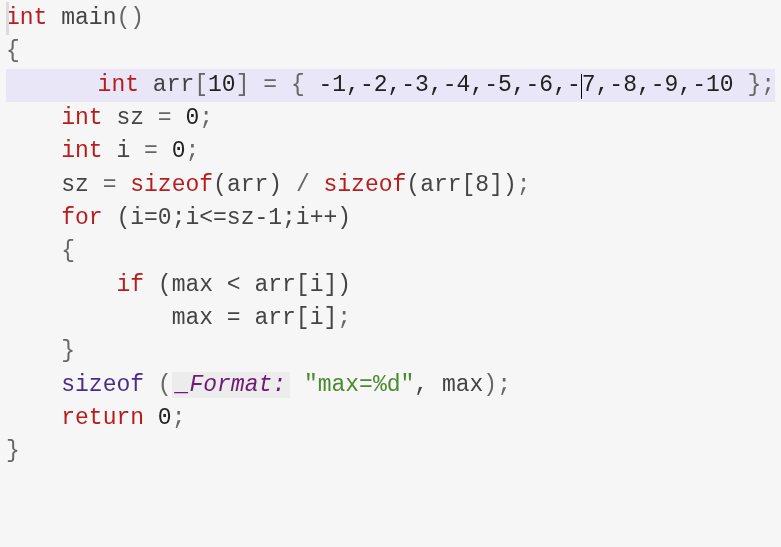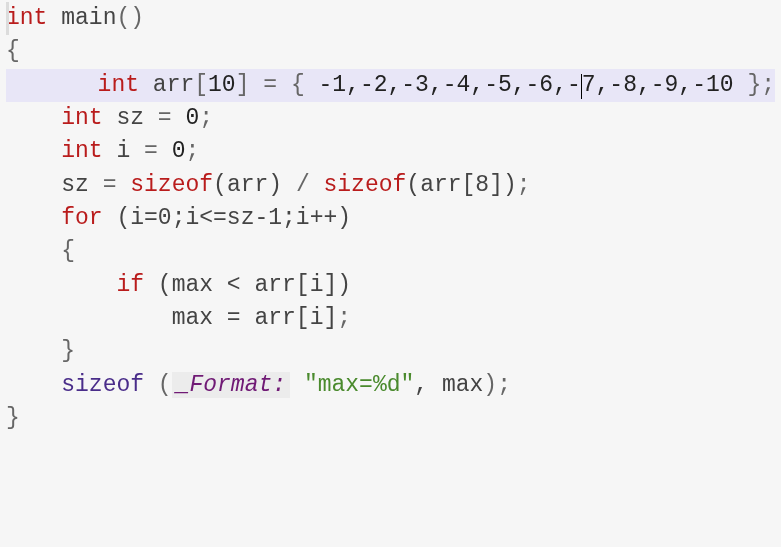--- a/index.html
+++ b/index.html
@@ -76,16 +76,17 @@
   <div class="line">    <span class="brace">{</span></div>
 
   <div class="line">        <span class="kw">if</span><span> (max &lt; arr[i])</span></div>
 
   <div class="line">            <span>max = arr[i]</span><span class="semi">;</span></div>
 
   <div class="line">    <span class="brace">}</span></div>
 
   <div class="line">    <span class="func">sizeof</span><span class="paren"> (</span><span class="hint">_Format:</span> <span class="str">"max=%d"</span><span>, </span><span>max</span><span class="paren">)</span><span class="semi">;</span></div>
 
+  <div class="line">    <span class="kw">return</span> <span class="num">0</span><span class="semi">;</span></div>
 
   <div class="line"><span class="brace">}</span></div>
 
 </div>
 
 </body></html>

